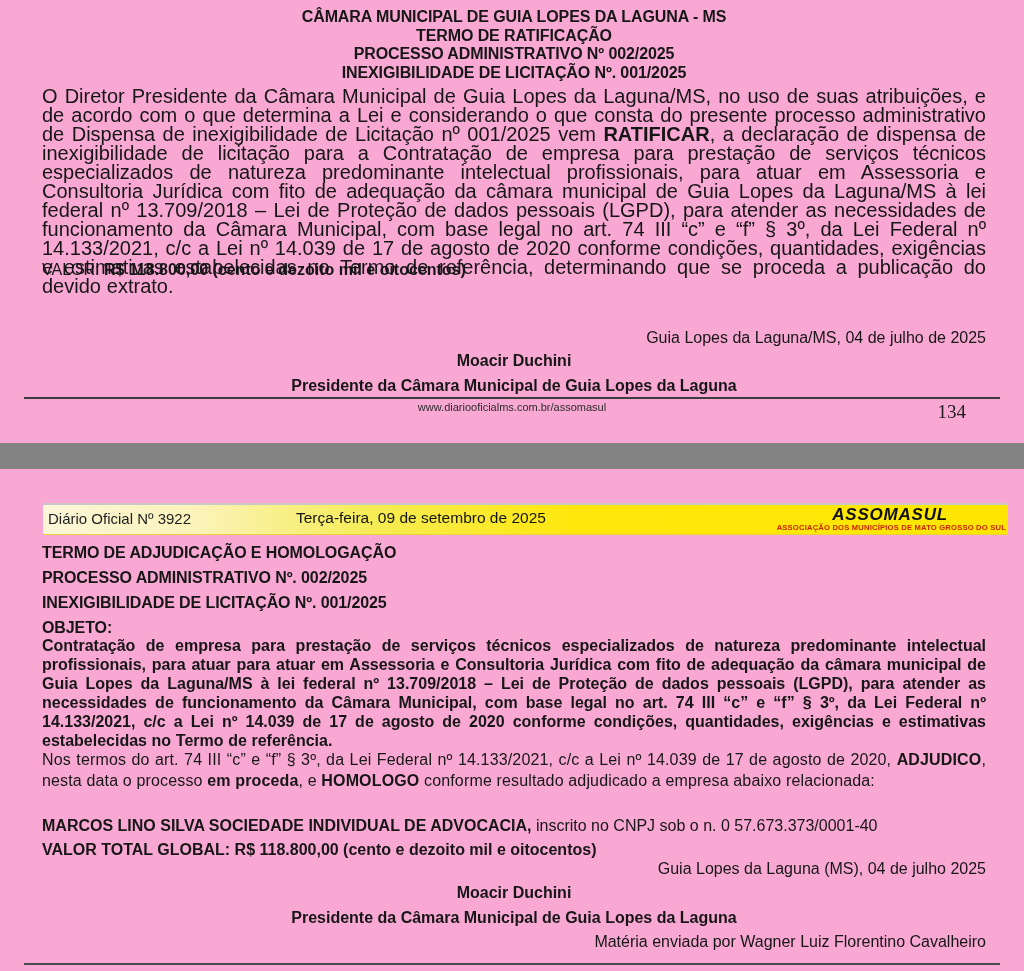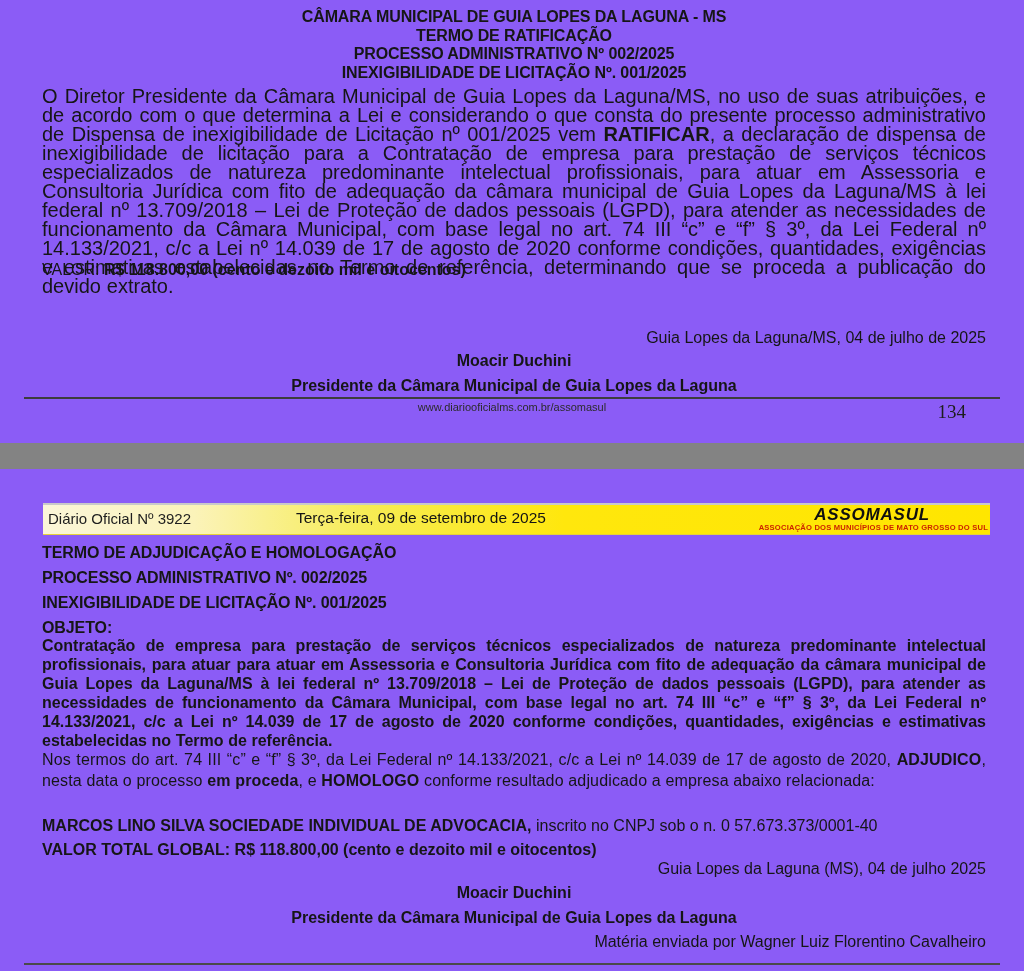--- a/index.html
+++ b/index.html
@@ -1,19 +1,19 @@
 <!DOCTYPE html>
 <html><head>
 <meta charset="utf-8">
 <style>
   html,body { margin:0; padding:0; background:#ffffff; }
   .page {
     position:relative;
     width:1024px; height:971px;
-    background:#8b5cf6;
+    background:#f9a8d4;
     color:#161616;
     font-family:"Liberation Sans", sans-serif;
     overflow:hidden;
   }
   .abs { position:absolute; left:42px; right:38px; }
   .center { text-align:center; }
   .right  { text-align:right; }
   .just   { text-align:justify; }
   .bold   { font-weight:bold; }
 
@@ -29,21 +29,21 @@
 
   .footer-rule { position:absolute; top:397px; left:24px; right:24px; border-top:2px solid #3d3d3d; }
   .footer-url  { position:absolute; top:401px; left:0; right:0; text-align:center; font-size:11px; color:#2b2b2b; }
   .page-number { position:absolute; top:401px; right:58px; font-family:"Liberation Serif", serif; font-size:19px; color:#1d1d1d; }
 
   
   .gray-band { position:absolute; top:443px; left:0; right:0; height:26px; background:#838383; }
 
   
   .banner {
-    position:absolute; top:503px; left:43px; right:34px; height:29px;
+    position:absolute; top:503px; left:43px; right:16px; height:29px;
     background:linear-gradient(to right,#fbf6d9 0%, #fbf3b9 16%, #f6ec55 34%, #ffe70d 55%, #ffe600 100%);
     border-top:2px solid #c9c9c9;
     border-bottom:1px solid #e6d23a;
     padding-left:33px;
   }
   .banner-issue { position:absolute; left:5px;  top:5px;  font-size:15px; color:#1e1e1e; }
   .banner-date  { position:absolute; left:253px; top:4px; font-size:15.5px; color:#141414; }
   .banner-logo  { position:absolute; right:60px; top:0px; font-size:17px; font-weight:bold; font-style:italic; letter-spacing:0.8px; color:#101010; }
   .banner-sub   { position:absolute; right:2px;  top:18px; font-size:7.6px; letter-spacing:0.2px; color:#cc2200; font-weight:bold; }
 

